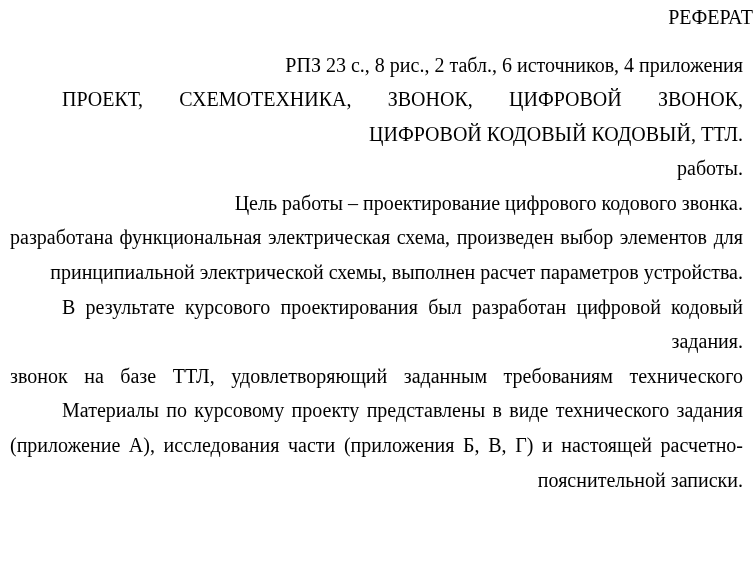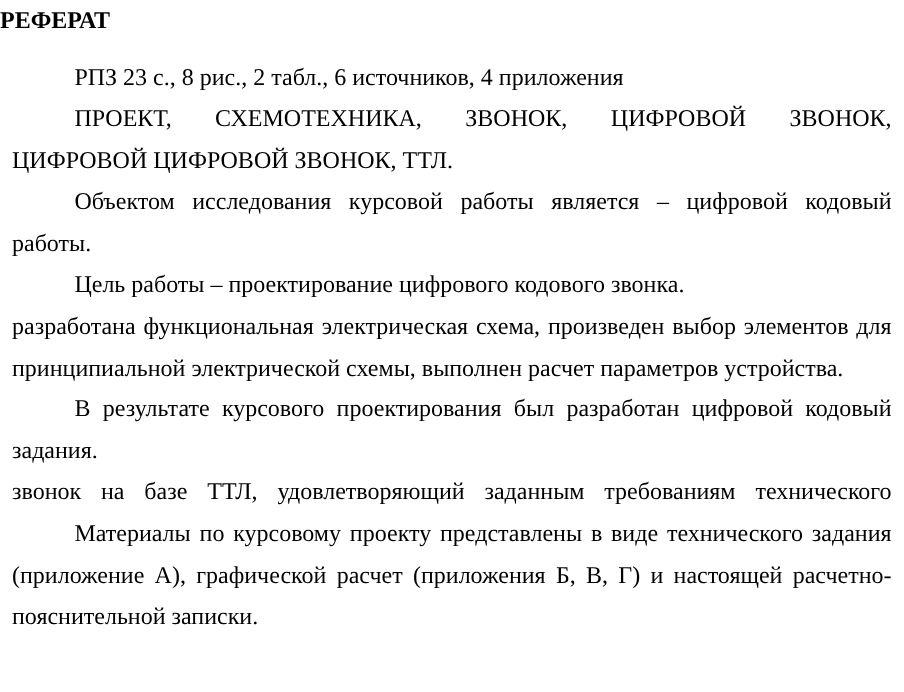--- a/index.html
+++ b/index.html
@@ -14,72 +14,71 @@
     color: #000000;
     font-family: "Liberation Serif", "DejaVu Serif", serif;
     font-size: 20px;
     position: relative;
     overflow: hidden;
     box-sizing: border-box;
   }
   .doc-title {
     line-height: 34.6px;
     height: 35px;
-    text-align: left;
-    font-weight: bold;
+    text-align: right;
+    font-weight: normal;
     font-size: 20px;
     margin: 0;
     overflow: hidden;
   }
   .doc-body {
     margin-top: 12.5px;
     padding: 0 10px;
   }
   .text-line {
     line-height: 34.6px;
     height: 34.6px;
     overflow: hidden;
-    text-align: left;
+    text-align: right;
   }
   .text-line.justify {
     text-align: justify;
     text-align-last: justify;
   }
   .text-line.indent {
     text-indent: 52px;
   }
 </style>
 </head>
 <body>
 
 <div class="page">
   <div class="doc-title">РЕФЕРАТ</div>
   <div class="doc-body">
       <div>
         <div class="text-line indent">РПЗ 23 с., 8 рис., 2 табл., 6 источников, 4 приложения</div>
       </div>
       <div>
         <div class="text-line justify indent">ПРОЕКТ, СХЕМОТЕХНИКА, ЗВОНОК, ЦИФРОВОЙ ЗВОНОК,</div>
-        <div class="text-line">ЦИФРОВОЙ ЦИФРОВОЙ ЗВОНОК, ТТЛ.</div>
+        <div class="text-line">ЦИФРОВОЙ КОДОВЫЙ КОДОВЫЙ, ТТЛ.</div>
       </div>
       <div>
-        <div class="text-line justify indent">Объектом исследования курсовой работы является – цифровой кодовый</div>
         <div class="text-line">работы.</div>
       </div>
       <div>
         <div class="text-line indent">Цель работы – проектирование цифрового кодового звонка.</div>
       </div>
       <div>
         <div class="text-line justify">разработана функциональная электрическая схема, произведен выбор элементов для</div>
         <div class="text-line">принципиальной электрической схемы, выполнен расчет параметров устройства.</div>
       </div>
       <div>
         <div class="text-line justify indent">В результате курсового проектирования был разработан цифровой кодовый</div>
         <div class="text-line">задания.</div>
         <div class="text-line justify">звонок на базе ТТЛ, удовлетворяющий заданным требованиям технического</div>
       </div>
       <div>
         <div class="text-line justify indent">Материалы по курсовому проекту представлены в виде технического задания</div>
-        <div class="text-line justify">(приложение А), графической расчет (приложения Б, В, Г) и настоящей расчетно-</div>
+        <div class="text-line justify">(приложение А), исследования части (приложения Б, В, Г) и настоящей расчетно-</div>
         <div class="text-line">пояснительной записки.</div>
       </div>
     </div>
 </div>
 
 </body></html>

